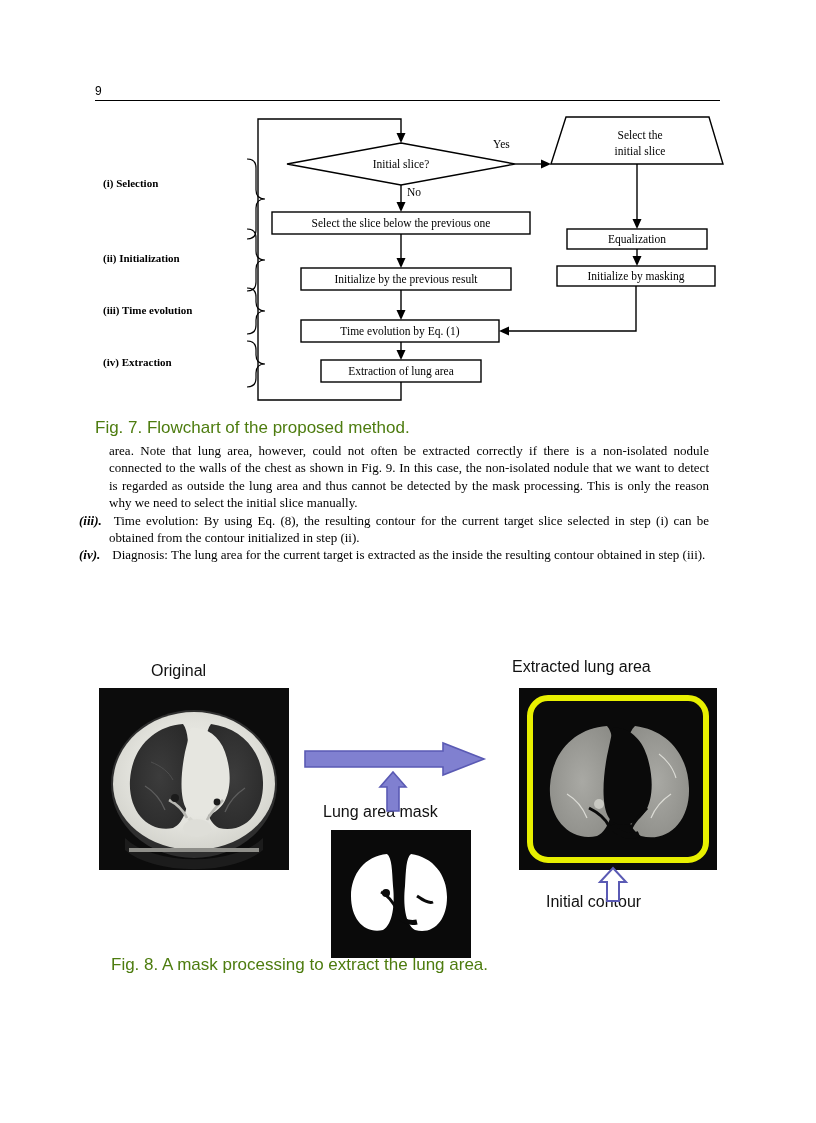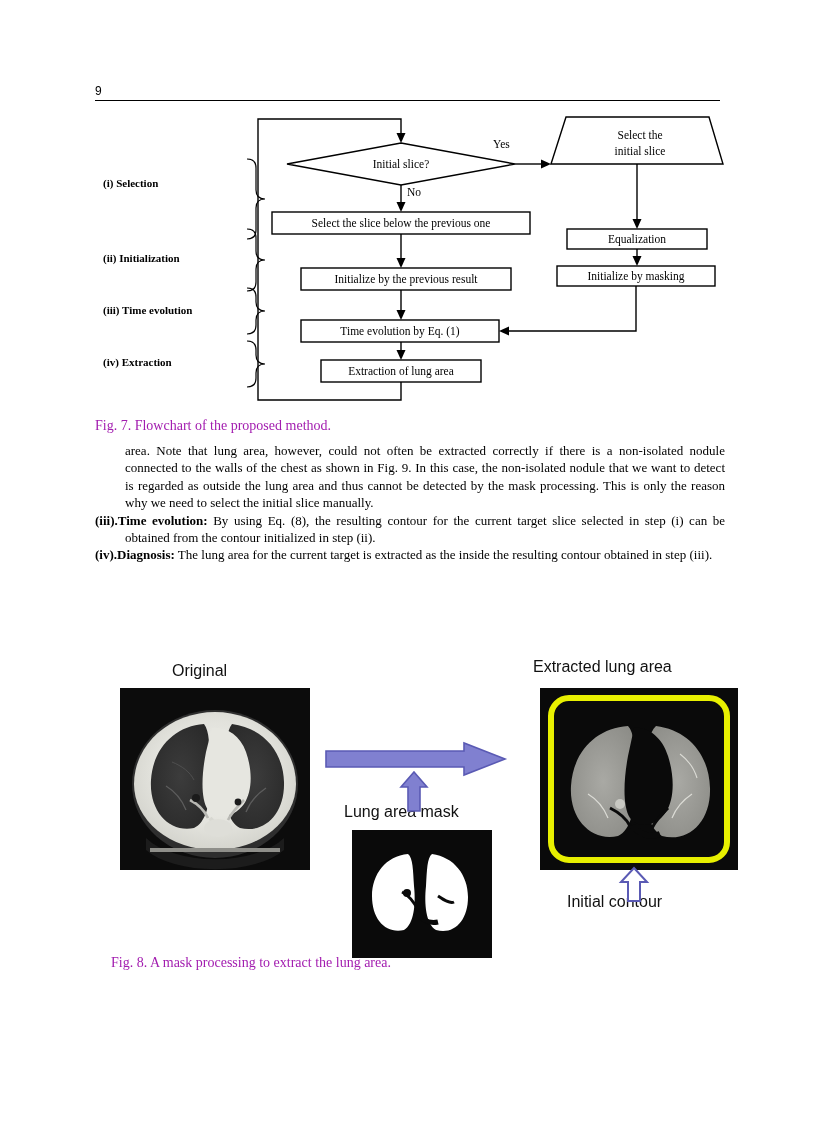--- a/index.html
+++ b/index.html
@@ -73,51 +73,51 @@
   }
   .fc-brace {
     stroke: #000000;
     stroke-width: 1.2;
     fill: none;
   }
 
   
   .caption {
     position: absolute;
-    font-family: Liberation Serif, serif;
-    font-size: 14px;
-    color: #a21caf;
+    font-family: Liberation Sans, sans-serif;
+    font-size: 17px;
+    color: #4d7c0f;
   }
   #fig7-caption { left: 95px; top: 418px; }
   #fig8-caption { left: 111px; top: 955px; }
 
   #body-text {
     position: absolute;
-    left: 95px;
+    left: 79px;
     top: 442px;
     width: 630px;
     font-family: "Liberation Serif", serif;
     font-size: 13px;
     line-height: 17.4px;
     text-align: justify;
   }
   #body-text p { margin: 0; }
   .para-indent { text-indent: 0; padding-left: 30px; }
   .hang {
     padding-left: 30px;
     text-indent: -30px;
   }
-  .hang .marker { font-weight: bold; }
-  .hang .lead { font-weight: bold; }
+  .hang .marker { font-weight: bold; font-style: italic; }
+  .hang .lead { font-weight: normal; margin-left: 12px; }
   .noindent { padding-left: 0; }
 
   
   #fig8 {
     position: absolute;
-    left: 112px;
+    left: 91px;
     top: 650px;
     width: 630px;
     height: 300px;
   }
   .fig-label {
     position: absolute;
     font-family: "Liberation Sans", sans-serif;
     font-size: 16px;
     color: #111;
     white-space: nowrap;

